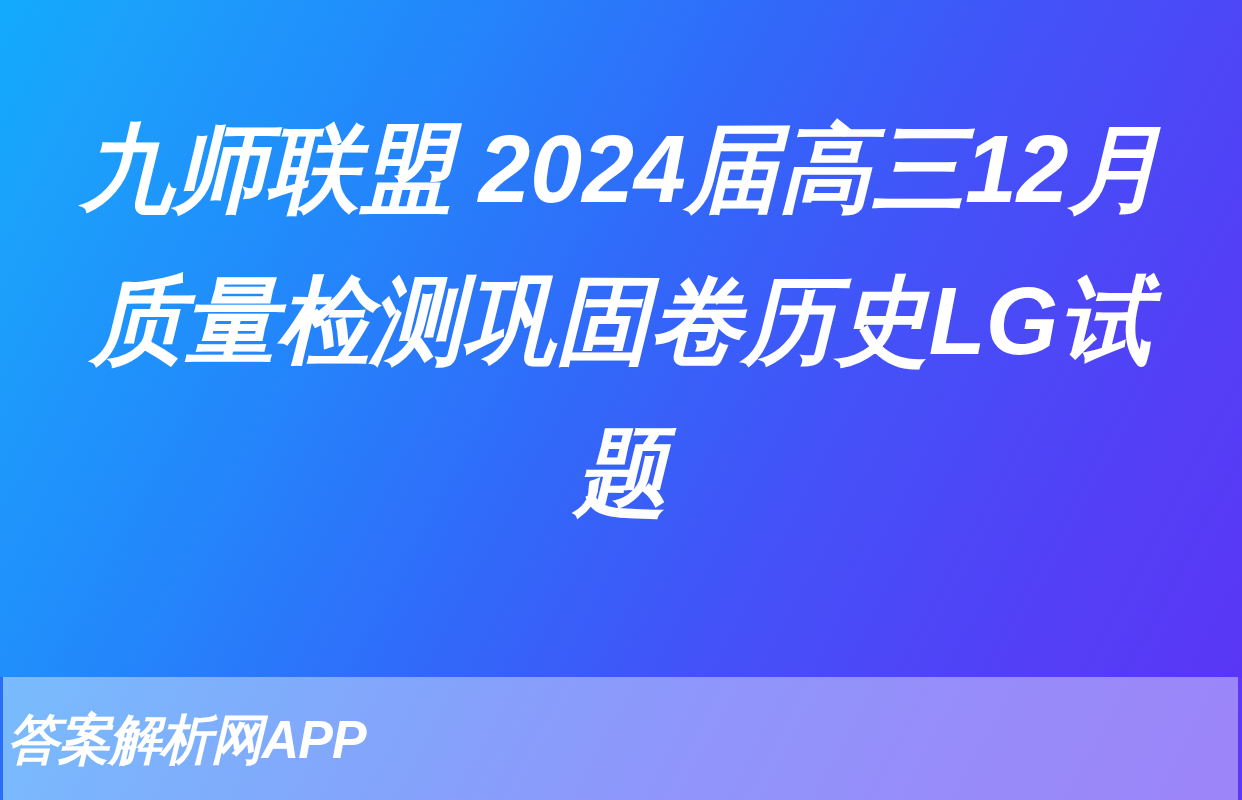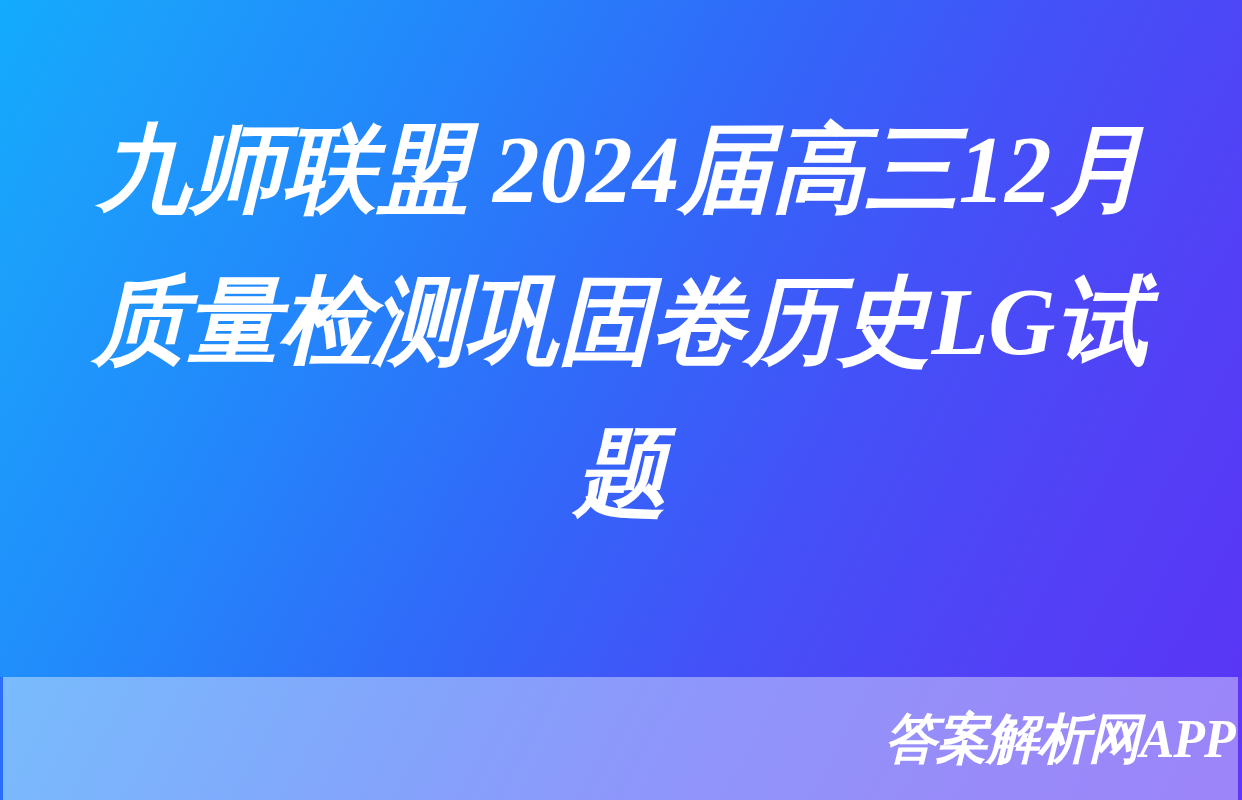--- a/index.html
+++ b/index.html
@@ -7,21 +7,21 @@
     margin: 0;
     padding: 0;
     background: #ffffff;
   }
 
   #page {
     position: relative;
     width: 1242px;
     height: 800px;
     overflow: hidden;
-    font-family: Liberation Serif, serif;
+    font-family: Liberation Sans, sans-serif;
   }
 
   
   .gradient-bg {
     position: absolute;
     inset: 0;
     background: linear-gradient(118deg,
                 #12ABFE 0%,
                 #1BA1FB 8%,
                 #2289FB 26%,
@@ -67,21 +67,21 @@
   
   .footer-band {
     position: absolute;
     left: 0;
     right: 0;
     top: 677px;
     height: 123px;
     background: rgba(255, 255, 255, 0.40);
     display: flex;
     align-items: center;
-    justify-content: flex-end;
+    justify-content: flex-start;
     box-sizing: border-box;
   }
 
   .band-edge-left {
     position: absolute;
     left: 0;
     top: 0;
     bottom: 0;
     width: 3px;
     background: rgba(40, 110, 250, 0.85);

